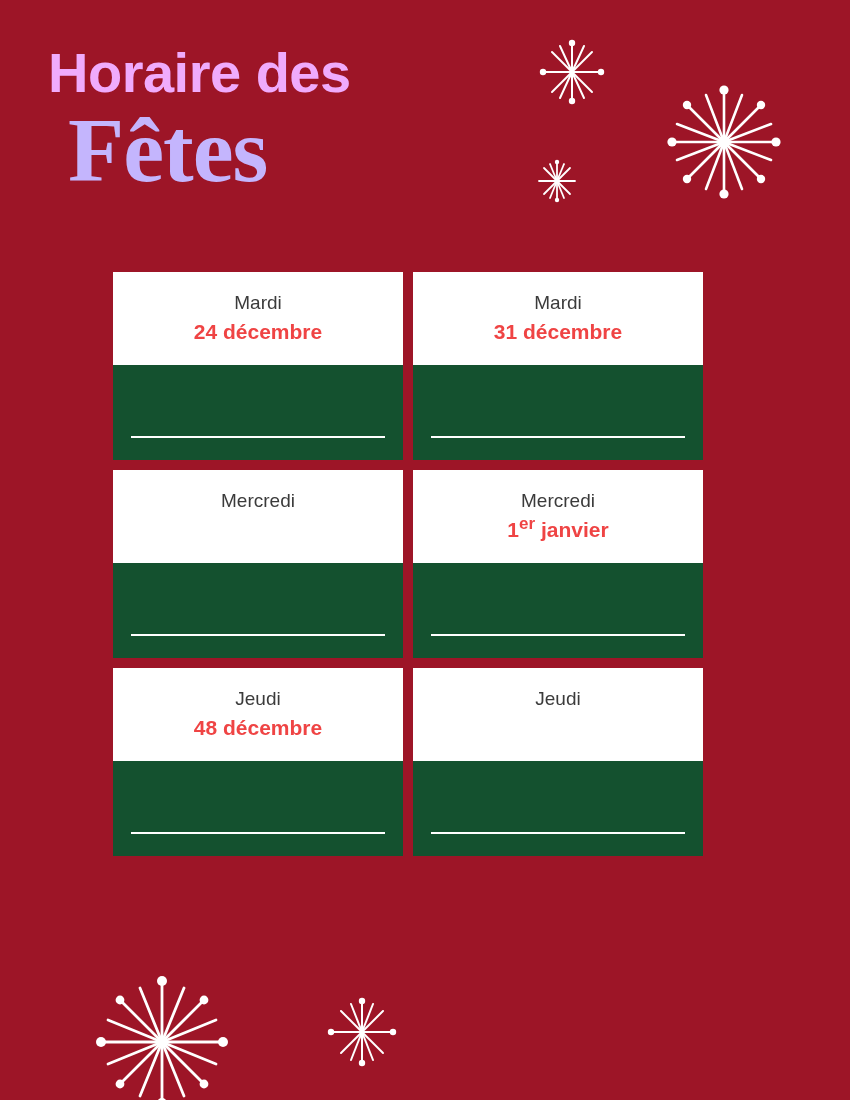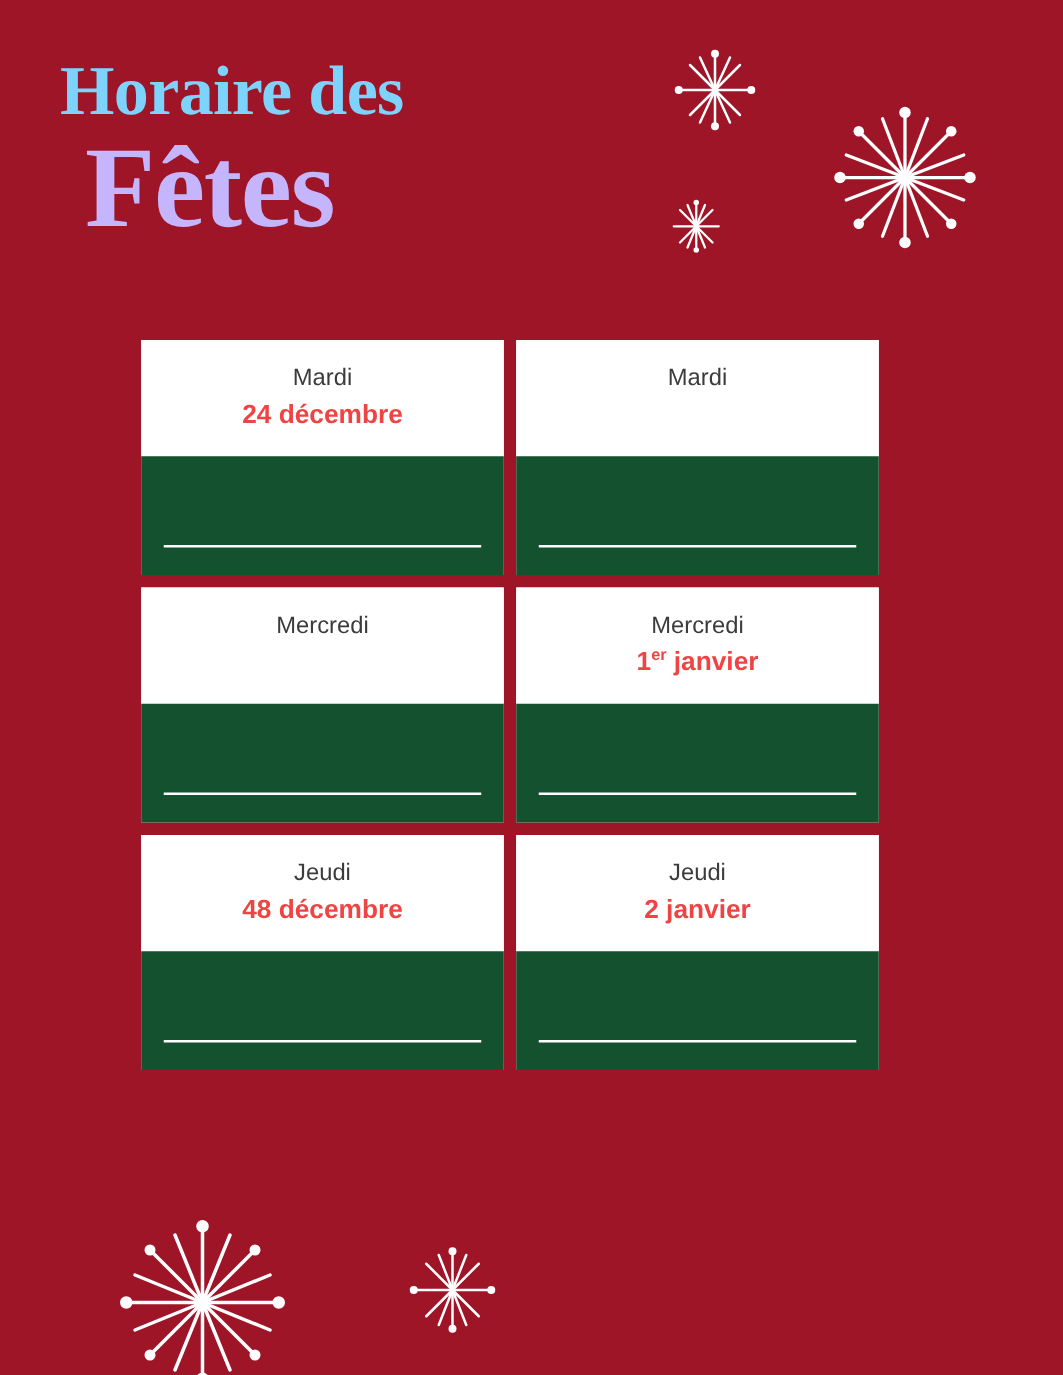--- a/index.html
+++ b/index.html
@@ -24,26 +24,26 @@
   }
 
   
   .title-block {
     position: absolute;
     left: 48px;
     top: 44px;
     color: #ffffff;
   }
   .title-line1 {
-    font-family: Liberation Serif, serif;
+    font-family: Liberation Sans, sans-serif;
     font-weight: bold;
     font-size: 56px;
     line-height: 58px;
     letter-spacing: -0.5px;
-    color: #7dd3fc;
+    color: #f0abfc;
   }
   .title-line2 {
     font-family: "Liberation Serif", serif;
     font-weight: bold;
     font-size: 92px;
     line-height: 92px;
     letter-spacing: -1px;
     color: #c4b5fd;
     margin-top: 2px;
     margin-left: 20px;
@@ -87,21 +87,21 @@
     font-weight: normal;
   }
   .card-date {
     font-size: 21px;
     font-weight: bold;
     color: #ef4444;
     line-height: 28px;
     margin-top: 2px;
   }
   .card-date sup {
-    font-size: 13px;
+    font-size: 17px;
     vertical-align: super;
     line-height: 0;
   }
   .card-body {
     height: 95px;
     background: #14512f;
     position: relative;
   }
   .card-rule {
     position: absolute;
@@ -306,20 +306,21 @@
         <div class="card-date">24 décembre</div>
       </div>
       <div class="card-body">
         <div class="card-rule"></div>
       </div>
     </div>
 
     <div class="card">
       <div class="card-head">
         <div class="card-day">Mardi</div>
+        <div class="card-date">31 décembre</div>
       </div>
       <div class="card-body">
         <div class="card-rule"></div>
       </div>
     </div>
 
     <div class="card">
       <div class="card-head">
         <div class="card-day">Mercredi</div>
       </div>
@@ -344,21 +345,20 @@
         <div class="card-date">48 décembre</div>
       </div>
       <div class="card-body">
         <div class="card-rule"></div>
       </div>
     </div>
 
     <div class="card">
       <div class="card-head">
         <div class="card-day">Jeudi</div>
-        <div class="card-date">2 janvier</div>
       </div>
       <div class="card-body">
         <div class="card-rule"></div>
       </div>
     </div>
 
   </div>
 
 
 </div>

